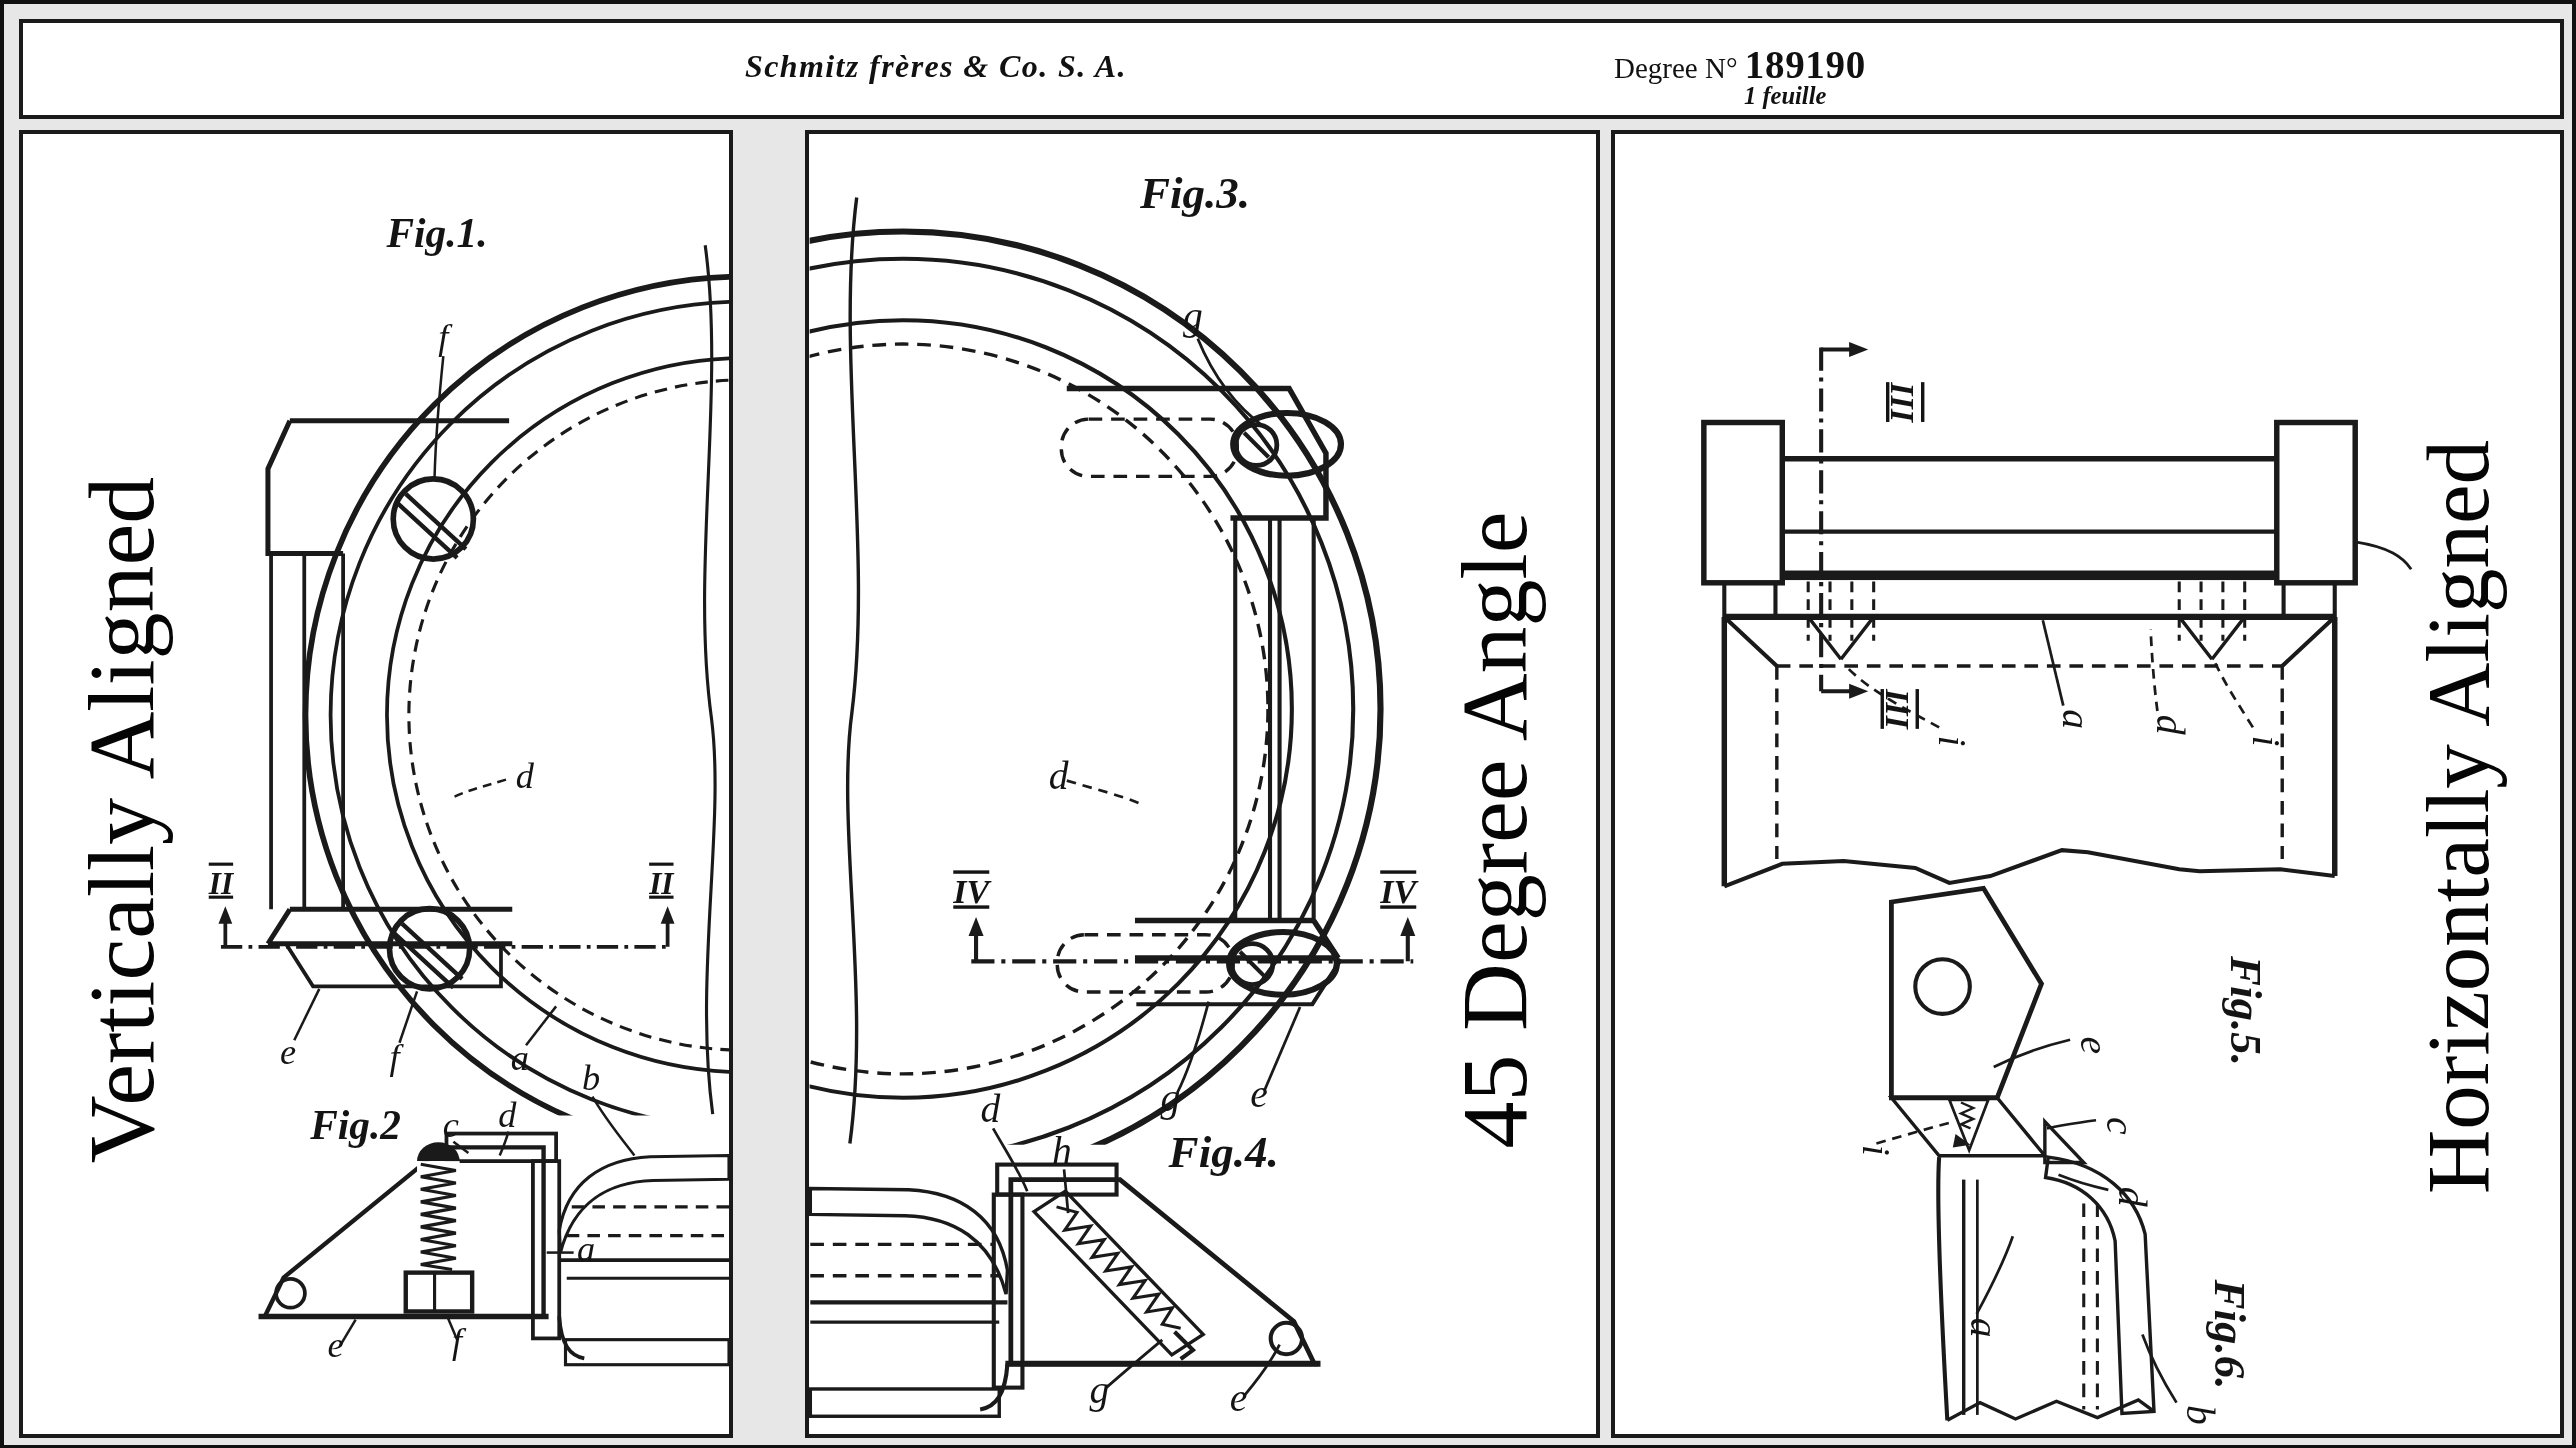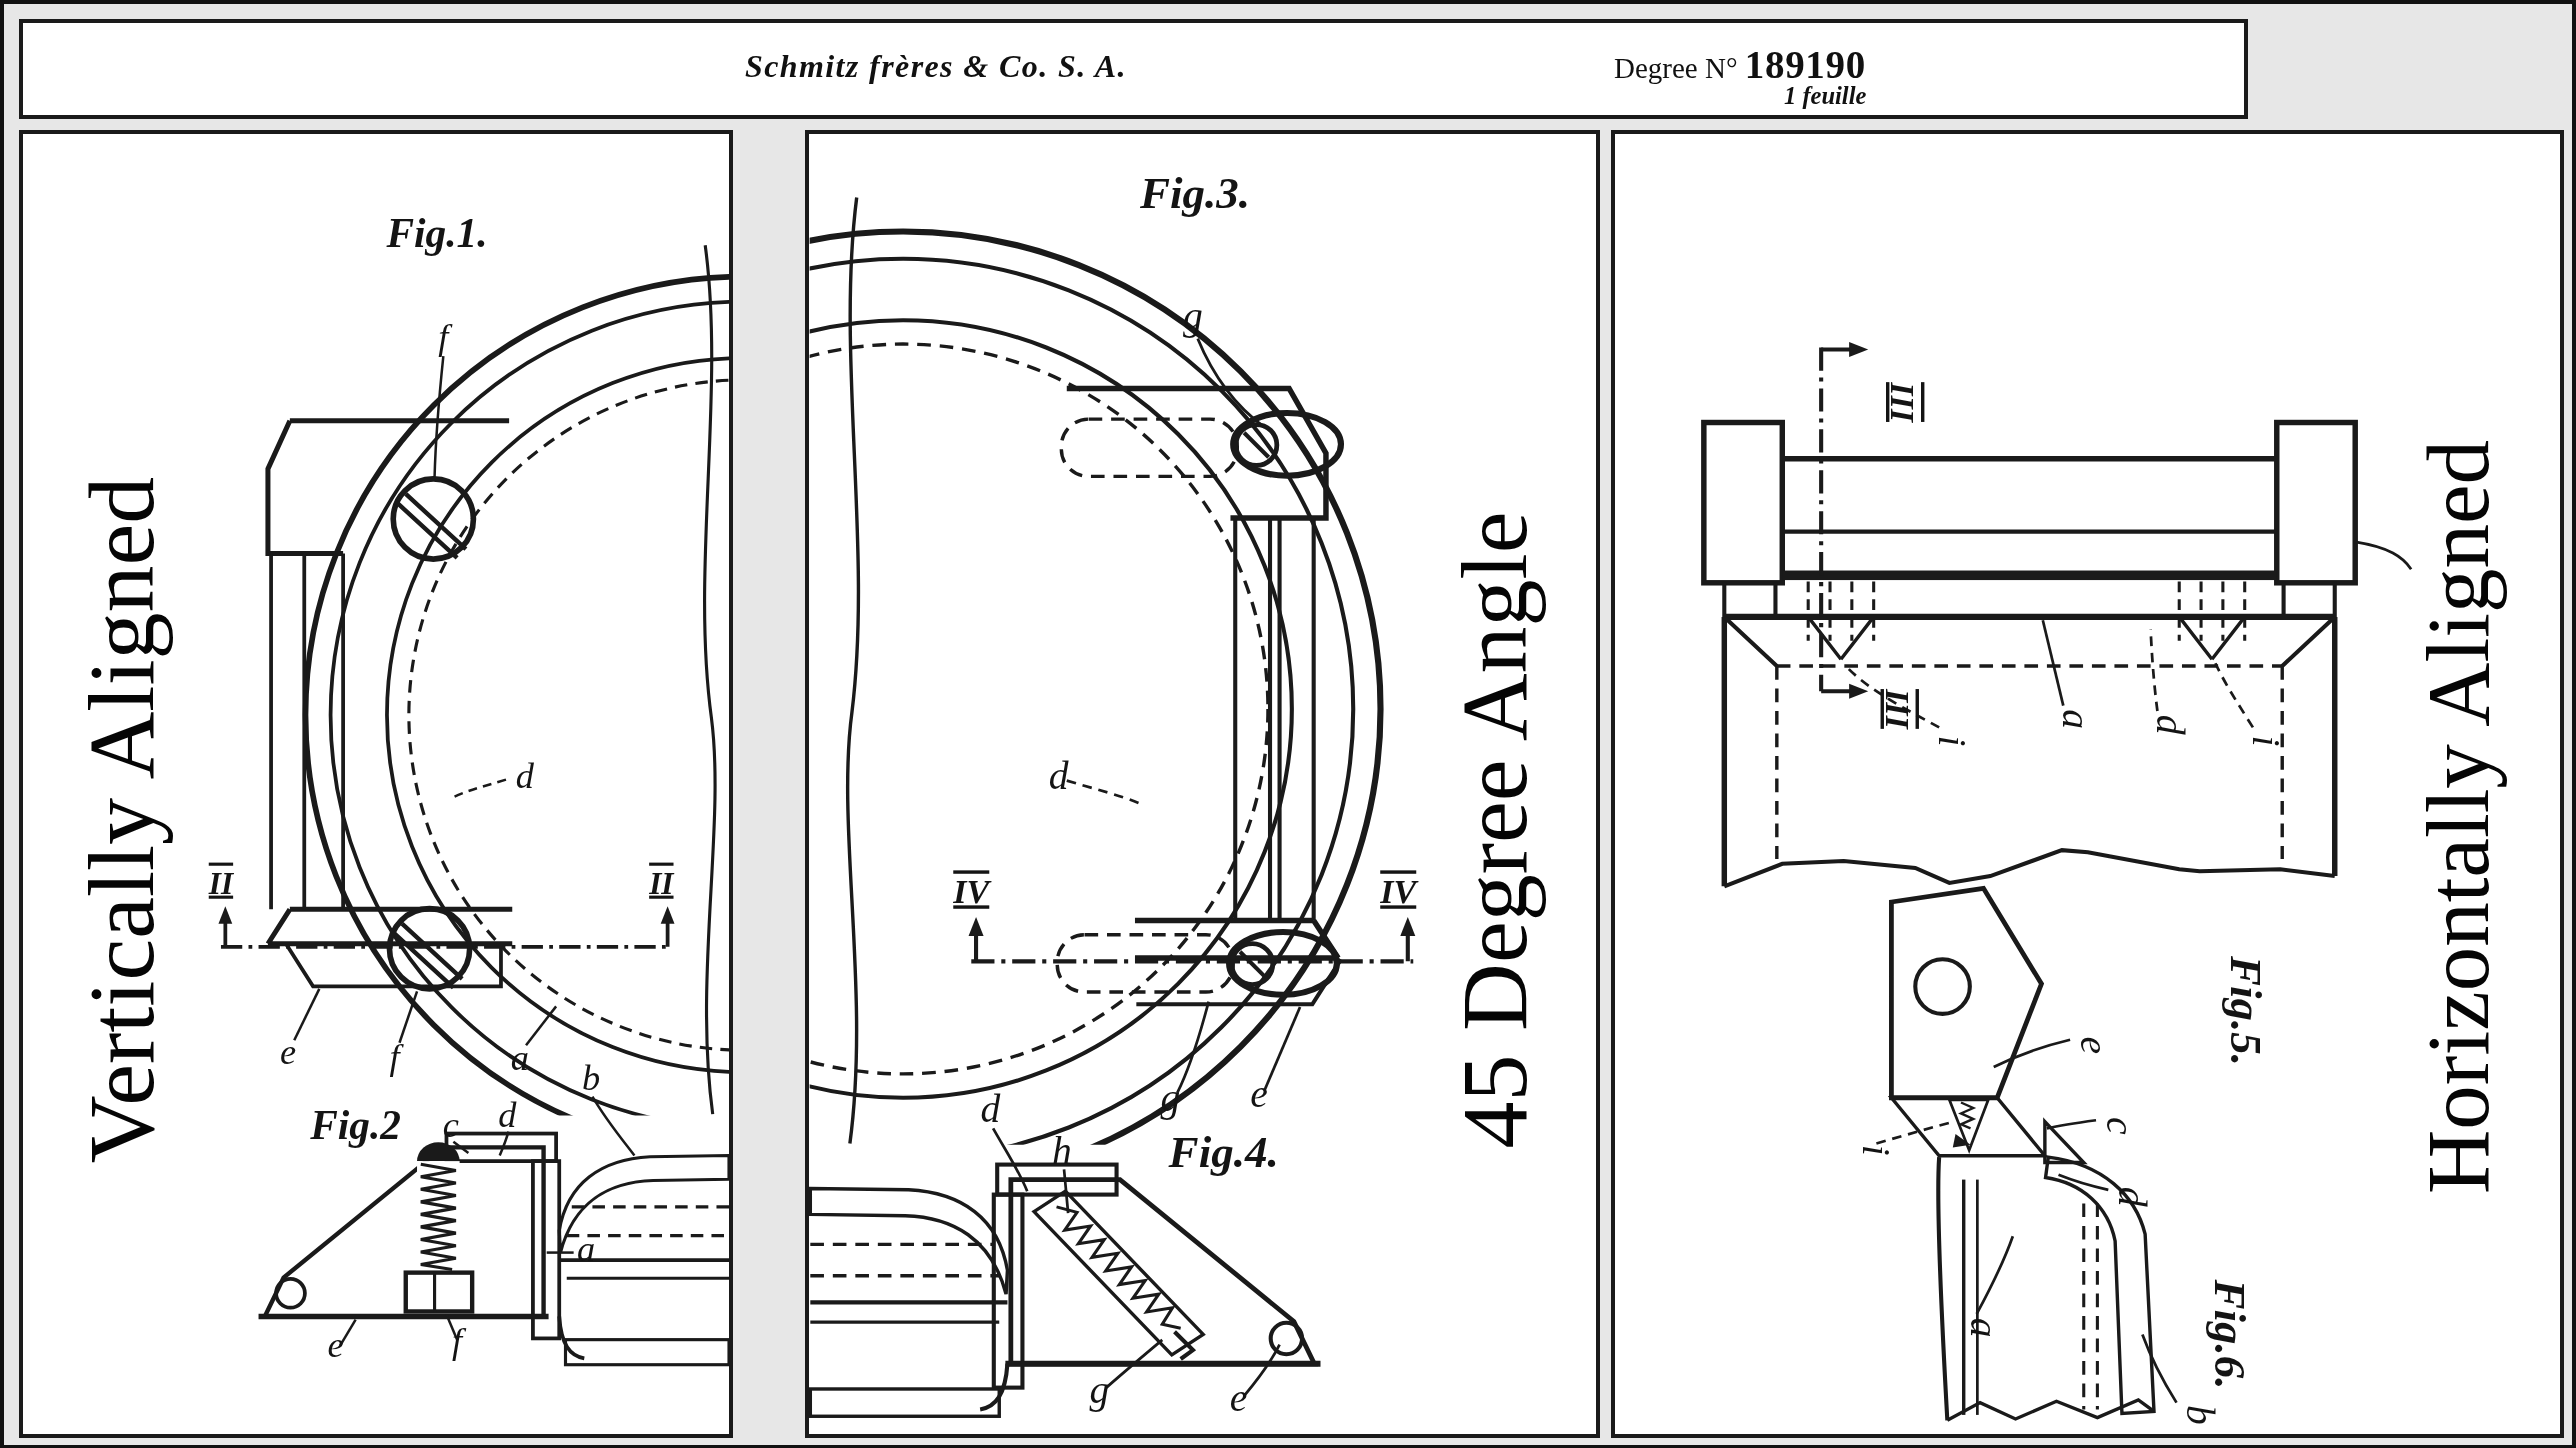--- a/index.html
+++ b/index.html
@@ -1,27 +1,27 @@
 <!DOCTYPE html>
 <html style="font-size:11px"><head>
 <meta charset="utf-8">
 <style>
   html,body{margin:0;padding:0;background:#cfcfcf;}
   #page{position:relative;width:2576px;height:1449px;background:#e7e7e7;
         border:4.1px solid #111;box-sizing:border-box;overflow:hidden;
         font-family:"Liberation Serif",serif;}
   
-  #header{position:absolute;left:15px;top:15px;width:2229px;height:100px;
+  #header{position:absolute;left:15px;top:15px;width:2545px;height:100px;
           background:#fff;border:4.8px solid #1a1a1a;box-sizing:border-box;padding-left:12px;}
   #company{position:absolute;left:722px;top:24.5px;font-size:32px;font-weight:bold;
            font-style:italic;color:#111;letter-spacing:1.4px;}
   #brevet{position:absolute;left:1591px;top:19px;font-size:29px;color:#111;}
   #brevet b{font-size:39px;letter-spacing:0.7px;}
   #feuille{position:absolute;left:1721px;top:59px;font-size:24.5px;font-weight:bold;
-           font-style:italic;color:#111;margin-left:40px;}
+           font-style:italic;color:#111;}
   
   .panel{position:absolute;top:126px;height:1308px;background:#fff;
          border:4.8px solid #1a1a1a;box-sizing:border-box;}
   #panel-left{left:15px;width:714px;}
   #panel-mid{left:801px;width:795px;text-align:center;}
   #panel-right{left:1607px;width:953px;}
   .panel svg{display:block;width:100%;height:100%;}
   
   .rot-overlay{position:absolute;transform:rotate(-90deg);white-space:nowrap;
                text-align:center;color:#050505;font-family:"Liberation Serif",serif;

